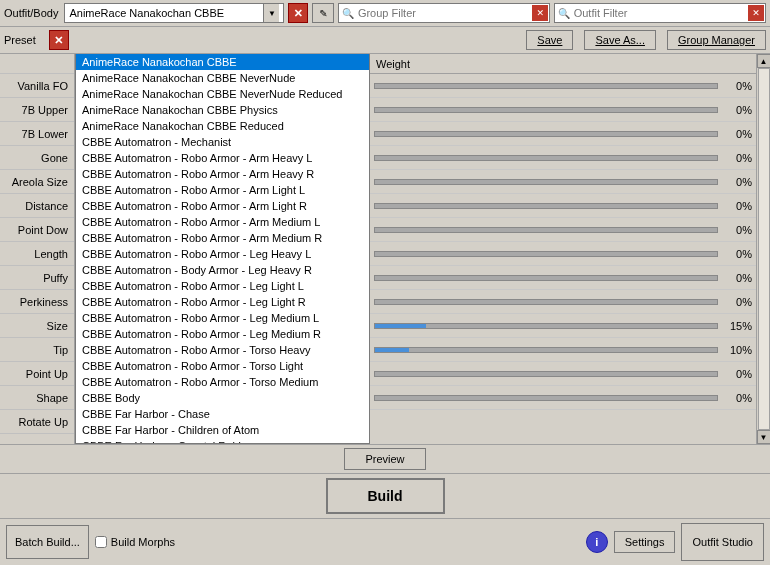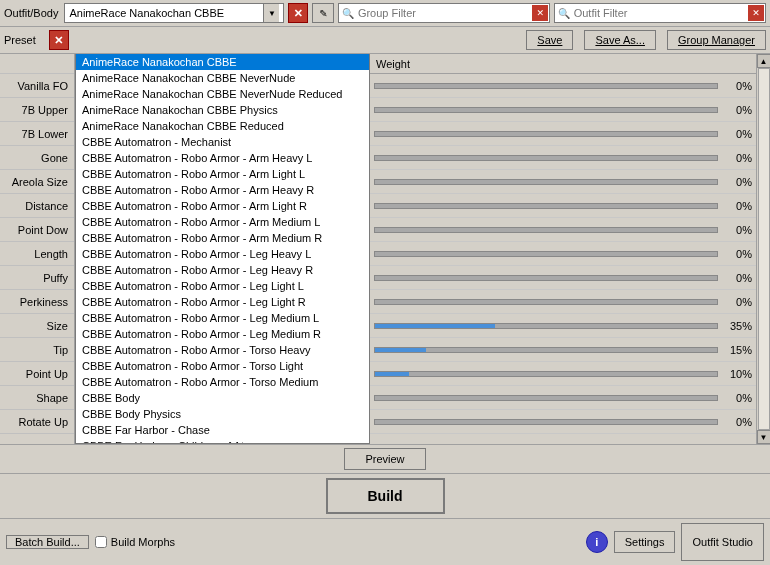--- a/index.html
+++ b/index.html
@@ -276,21 +276,21 @@
     .footer-bar {
       background: #d4d0c8;
       border-top: 1px solid #a0a0a0;
       padding: 4px 6px;
       display: flex;
       align-items: center;
       gap: 6px;
     }
 
     .btn-batch {
-      height: 14px;
+      height: 34px;
       padding: 0 8px;
       background: #d4d0c8;
       border: 1px solid #7a7a7a;
       font-size: 11px;
       cursor: pointer;
     }
 
     .checkbox-area {
       display: flex;
       align-items: center;
@@ -431,36 +431,35 @@
 
   <div class="dropdown-list-panel">
     <div class="dropdown-list-scroll">
       <div class="dropdown-item selected">AnimeRace Nanakochan CBBE</div>
       <div class="dropdown-item">AnimeRace Nanakochan CBBE NeverNude</div>
       <div class="dropdown-item">AnimeRace Nanakochan CBBE NeverNude Reduced</div>
       <div class="dropdown-item">AnimeRace Nanakochan CBBE Physics</div>
       <div class="dropdown-item">AnimeRace Nanakochan CBBE Reduced</div>
       <div class="dropdown-item">CBBE Automatron - Mechanist</div>
       <div class="dropdown-item">CBBE Automatron - Robo Armor - Arm Heavy L</div>
+      <div class="dropdown-item">CBBE Automatron - Robo Armor - Arm Heavy R</div>
       <div class="dropdown-item">CBBE Automatron - Robo Armor - Arm Light L</div>
-      <div class="dropdown-item">CBBE Automatron - Robo Armor - Arm Heavy R</div>
       <div class="dropdown-item">CBBE Automatron - Robo Armor - Arm Light R</div>
       <div class="dropdown-item">CBBE Automatron - Robo Armor - Arm Medium L</div>
       <div class="dropdown-item">CBBE Automatron - Robo Armor - Arm Medium R</div>
       <div class="dropdown-item">CBBE Automatron - Robo Armor - Leg Heavy L</div>
-      <div class="dropdown-item">CBBE Automatron - Robo Armor - Leg Heavy R</div>
+      <div class="dropdown-item">CBBE Automatron - Body Armor - Leg Heavy R</div>
       <div class="dropdown-item">CBBE Automatron - Robo Armor - Leg Light L</div>
       <div class="dropdown-item">CBBE Automatron - Robo Armor - Leg Light R</div>
       <div class="dropdown-item">CBBE Automatron - Robo Armor - Leg Medium L</div>
       <div class="dropdown-item">CBBE Automatron - Robo Armor - Leg Medium R</div>
       <div class="dropdown-item">CBBE Automatron - Robo Armor - Torso Heavy</div>
       <div class="dropdown-item">CBBE Automatron - Robo Armor - Torso Light</div>
       <div class="dropdown-item">CBBE Automatron - Robo Armor - Torso Medium</div>
       <div class="dropdown-item">CBBE Body</div>
-      <div class="dropdown-item">CBBE Body Physics</div>
       <div class="dropdown-item">CBBE Far Harbor - Chase</div>
       <div class="dropdown-item">CBBE Far Harbor - Children of Atom</div>
       <div class="dropdown-item">CBBE Far Harbor - Coastal Raider</div>
 
     </div>
   </div>
 
   <div class="right-panel">
     <div class="weight-header">
       <span>Weight</span>
@@ -518,26 +517,20 @@
       <div class="slider-track">
           <div class="slider-fill" style="width:0%"></div>
         </div>
       <span class="slider-value">0%</span>
     </div>
     <div class="slider-row">
       <div class="slider-track">
           <div class="slider-fill" style="width:0%"></div>
         </div>
       <span class="slider-value">0%</span>
-    </div>
-    <div class="slider-row">
-      <div class="slider-track">
-          <div class="slider-fill" style="width:35%"></div>
-        </div>
-      <span class="slider-value">35%</span>
     </div>
     <div class="slider-row">
       <div class="slider-track">
           <div class="slider-fill" style="width:15%"></div>
         </div>
       <span class="slider-value">15%</span>
     </div>
     <div class="slider-row">
       <div class="slider-track">
           <div class="slider-fill" style="width:10%"></div>

